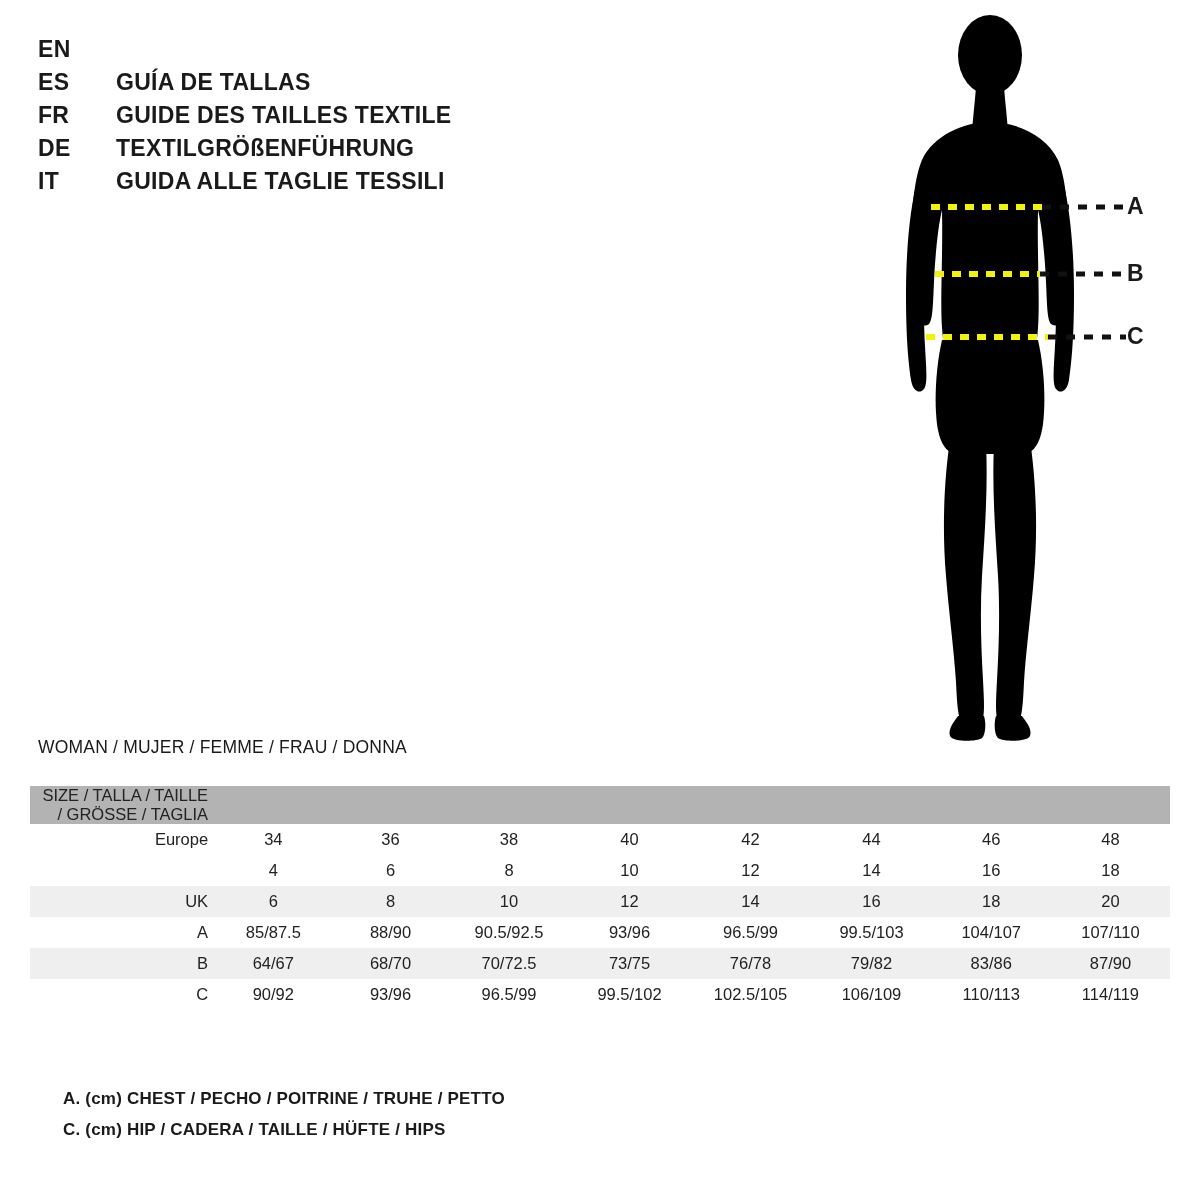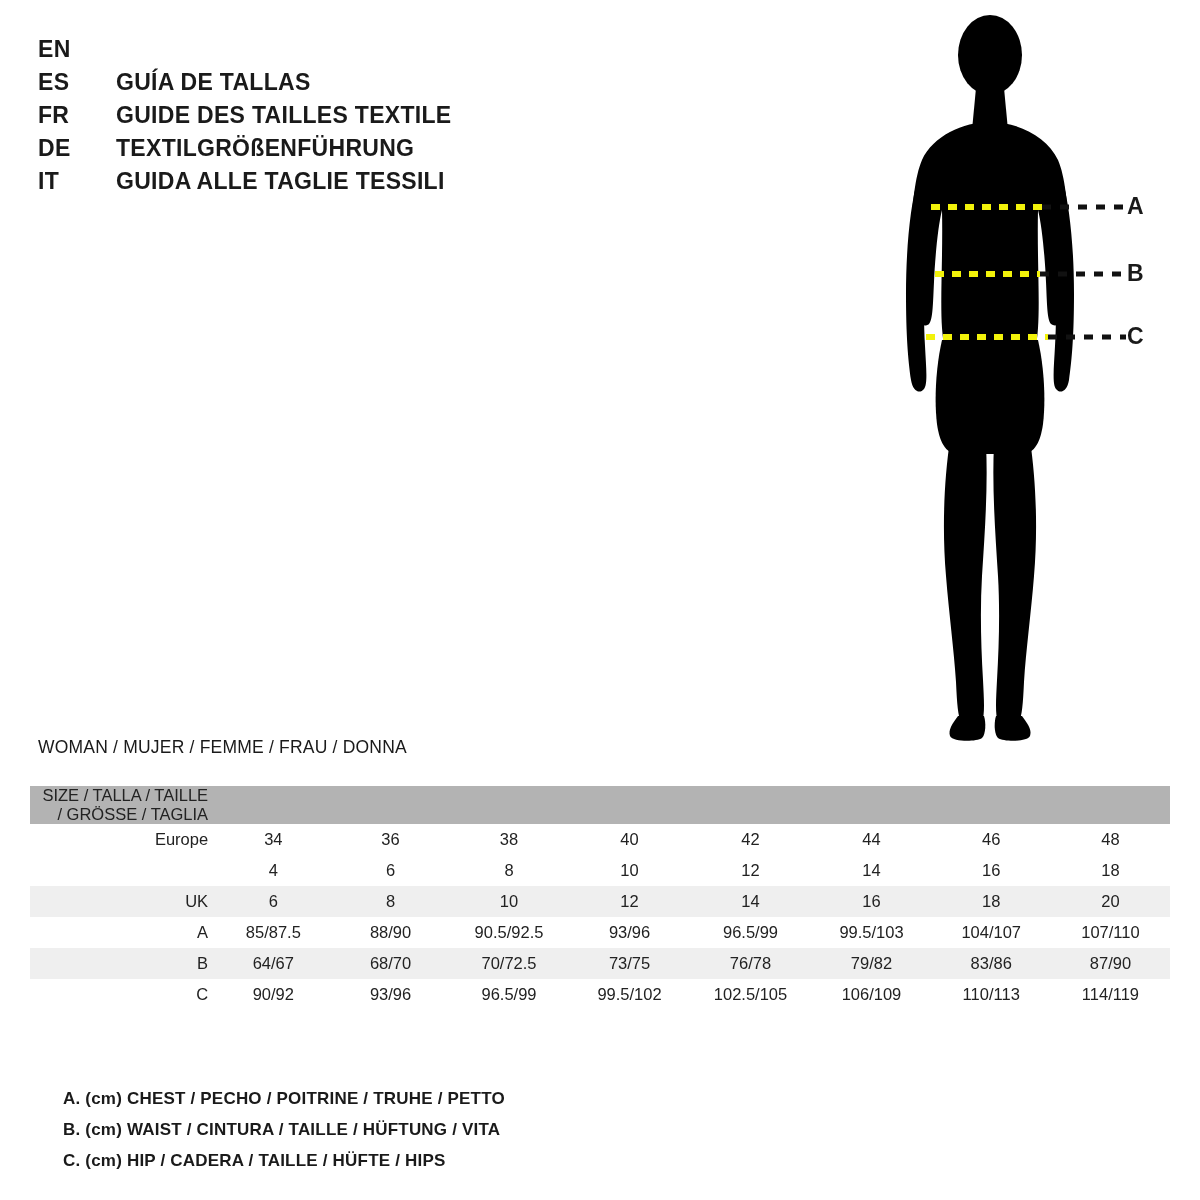--- a/index.html
+++ b/index.html
@@ -329,15 +329,14 @@
       <td class="val">102.5/105</td>
       <td class="val">106/109</td>
       <td class="val">110/113</td>
       <td class="val">114/119</td>
     </tr>
   </tbody>
 </table>
 
 <div class="footnotes">
   <div class="footnote">A. (cm) CHEST / PECHO / POITRINE / TRUHE / PETTO</div>
-  <div class="footnote">B. (cm) WAIST / CINTURA / TAILLE / HÜFTUNG / VITA</div>
   <div class="footnote">C. (cm) HIP / CADERA / TAILLE / HÜFTE / HIPS</div>
 </div>
 
 </body></html>

